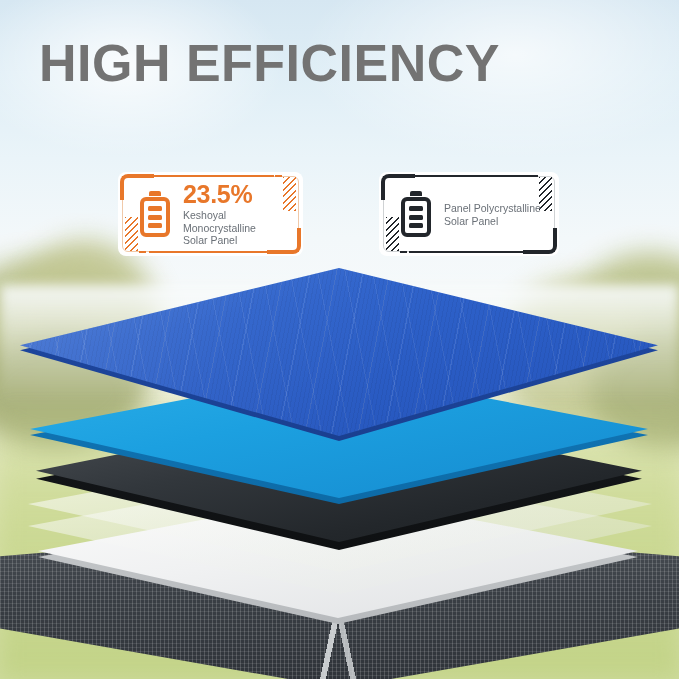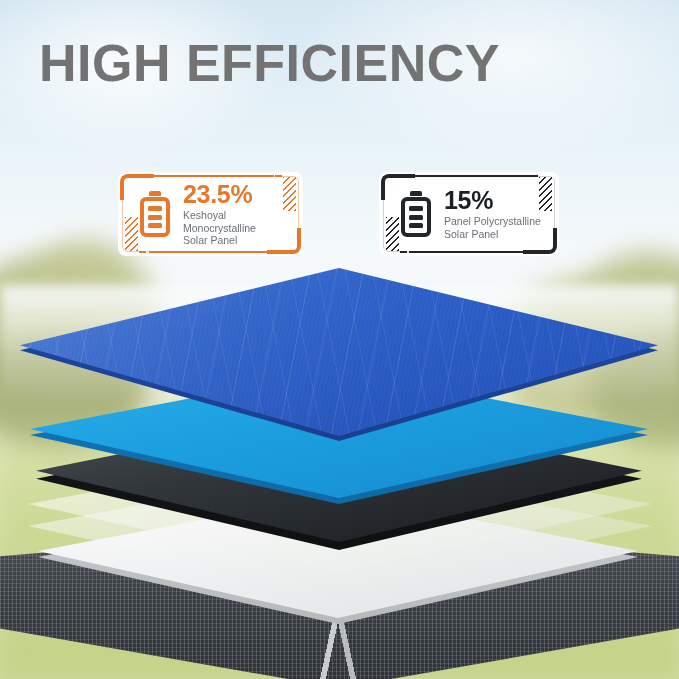--- a/index.html
+++ b/index.html
@@ -324,21 +324,20 @@
       <div class="bat">
         <div class="bat-cap"></div>
         <div class="bat-body"></div>
         <div class="bat-bars">
           <div class="bat-bar"></div>
           <div class="bat-bar"></div>
           <div class="bat-bar"></div>
         </div>
       </div>
       <div class="card-text">
-        <div class="pct">15%</div>
         <div class="desc">
           <div>Panel Polycrystalline</div>
           <div>Solar Panel</div>
         </div>
       </div>
     </div>
   </div>
 
   <div class="stack">
     <div class="layer l-base"></div>

